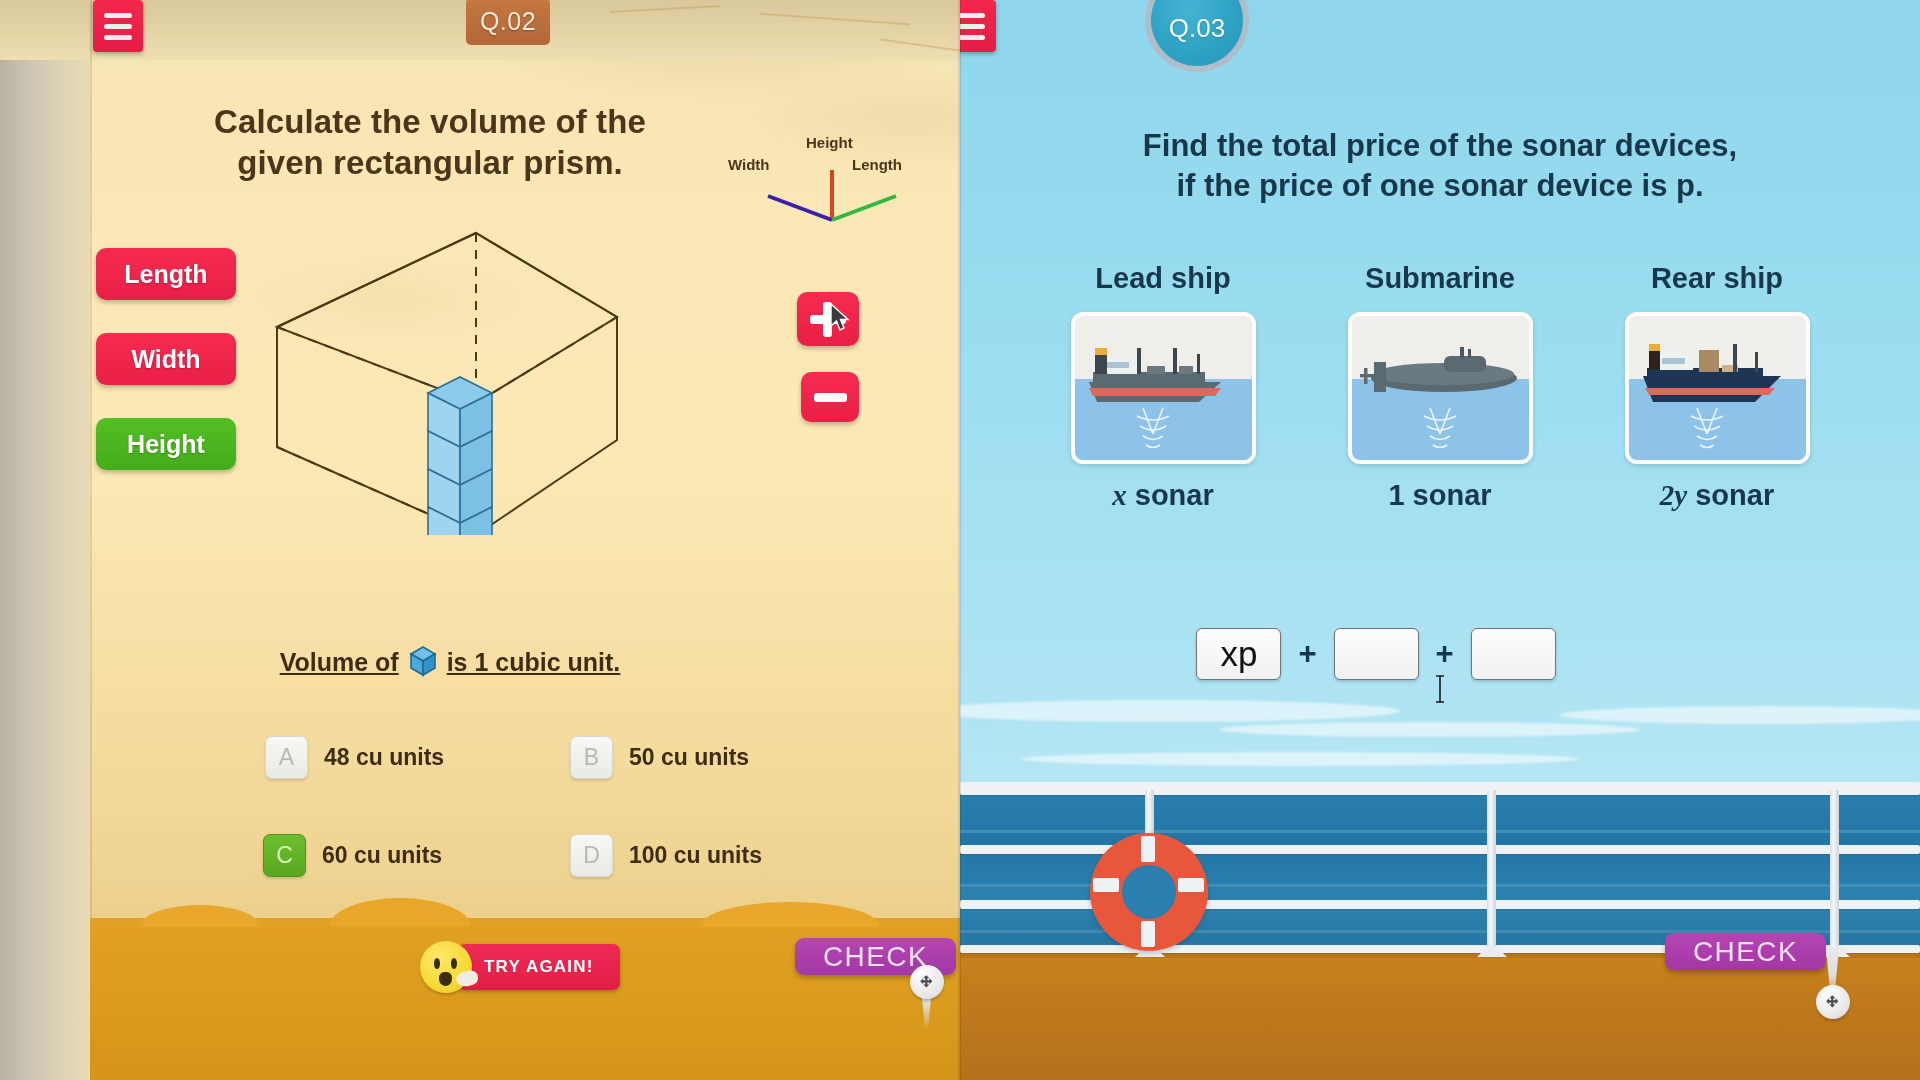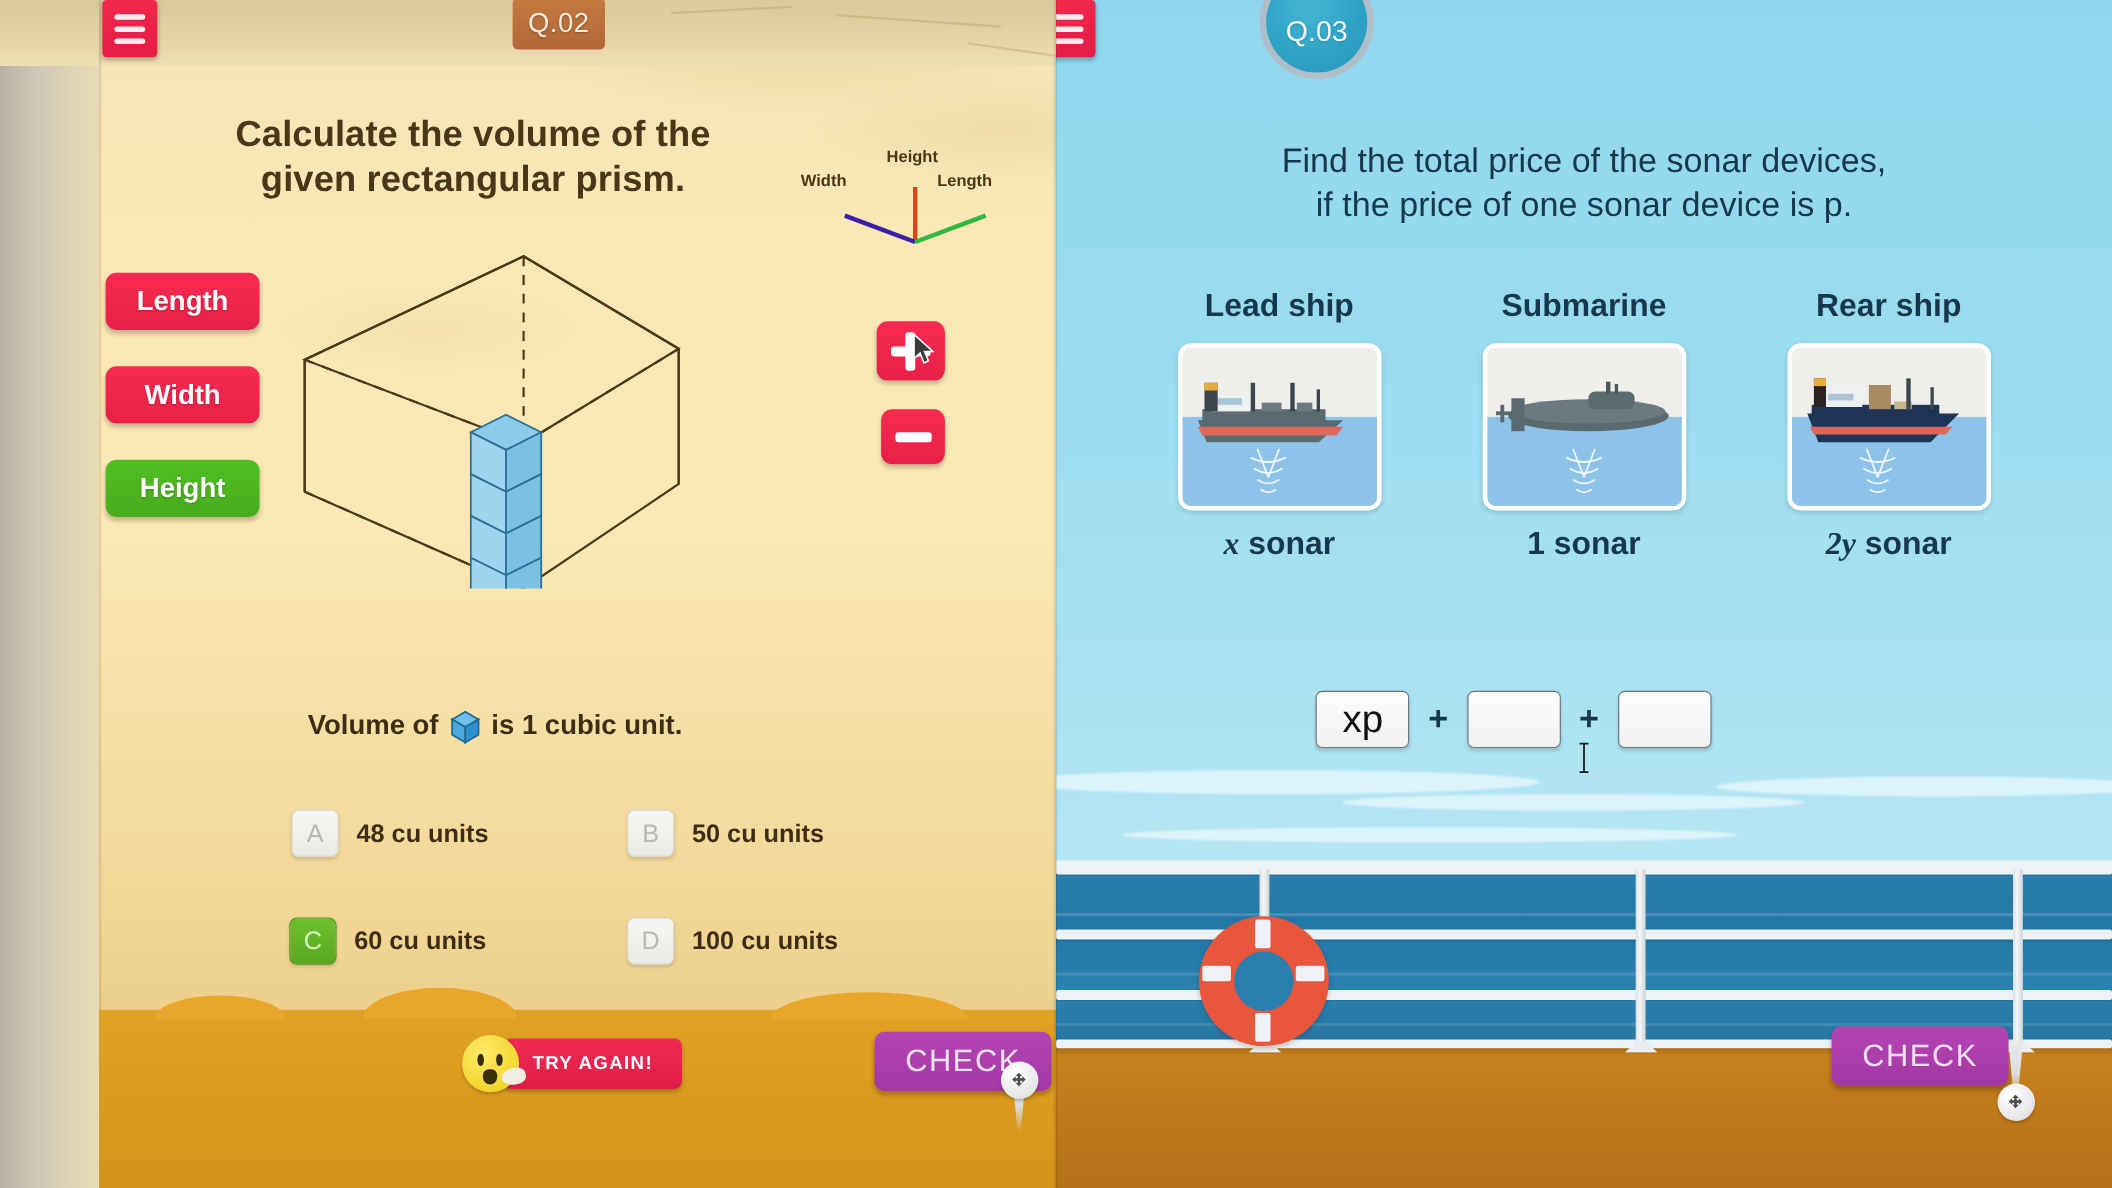--- a/index.html
+++ b/index.html
@@ -176,21 +176,21 @@
   }
 
   .unit-note {
     position: absolute;
     left: 190px; top: 645px;
     width: 520px;
     text-align: center;
     font-size: 25px;
     font-weight: bold;
     color: #3e2d14;
-    display: flex; align-items: flex-start; justify-content: center; gap: 9px;
+    display: flex; align-items: flex-end; justify-content: center; gap: 9px; text-decoration: underline;
   }
 
   
   .opt {
     position: absolute;
     display: flex; align-items: center; gap: 16px;
     cursor: pointer;
   }
   .opt-key {
     width: 41px; height: 41px;
@@ -264,21 +264,21 @@
     font-weight: bold;
     letter-spacing: 1.2px;
     display: flex; align-items: center;
     box-shadow: 0 2px 4px rgba(0,0,0,0.25);
     cursor: pointer;
   }
 
   
   .check-btn {
     position: absolute;
-    height: 54px;
+    height: 37px;
     padding: 0 28px;
     border-radius: 9px;
     background: linear-gradient(180deg, #b446b4 0%, #a337a3 100%);
     color: #f2e0f2;
     font-size: 28px;
     letter-spacing: 1.4px;
     display: flex; align-items: center; justify-content: center;
     box-shadow: 0 3px 5px rgba(0,0,0,0.26);
     cursor: pointer;
   }
@@ -378,21 +378,21 @@
     font-size: 26px;
     text-shadow: 0 1px 2px rgba(0,0,0,0.2);
   }
 
   .q-title-right {
     position: absolute;
     left: 60px; top: 126px;
     width: 840px;
     text-align: center;
     font-size: 31px;
-    font-weight: normal;
+    font-weight: bold;
     line-height: 1.28;
     color: #17384c;
   }
 
   .ship-row {
     position: absolute;
     left: 0; top: 262px;
     width: 960px;
     display: flex;
     justify-content: center;

